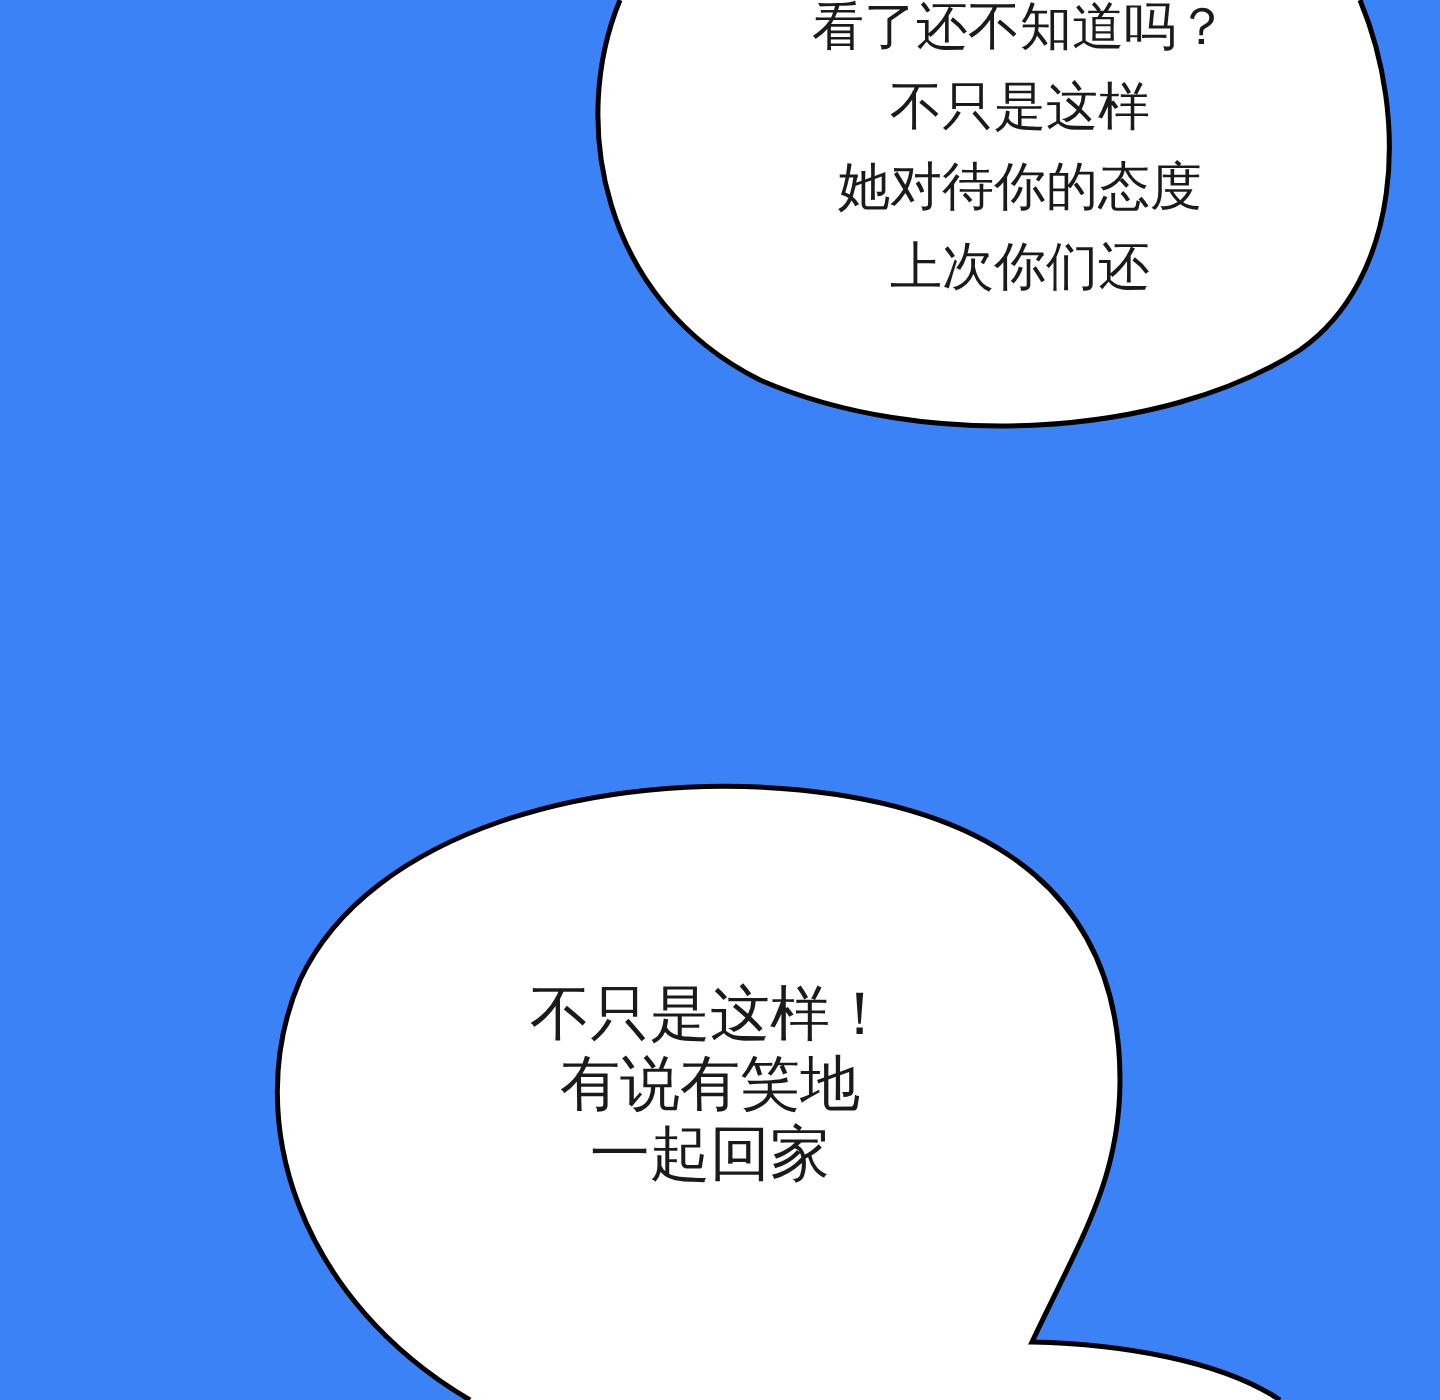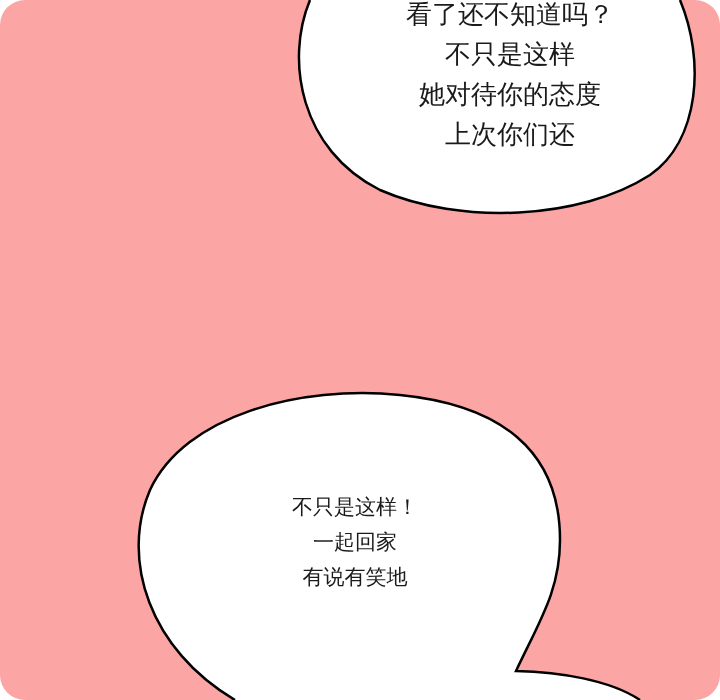--- a/index.html
+++ b/index.html
@@ -1,44 +1,44 @@
 <!DOCTYPE html>
 <html><head>
   <meta charset="utf-8">
   <style>
     html, body { margin:0; padding:0; background:#ffffff; }
-    #panel { position:relative; width:720px; height:700px; overflow:hidden; background:#fca5a5;border-radius:25px; }
+    #panel { position:relative; width:720px; height:700px; overflow:hidden; background:#3b82f6; }
     svg.bubbles { position:absolute; left:0; top:0; }
     .bubble-text {
       position:absolute;
       font-family: "DejaVu Sans", sans-serif;
       font-size:26px;
       line-height:40px;
       color:#1a1a1a;
       text-align:center;
       white-space:nowrap;
     }
     .bubble-text div { display:block; }
     #text1 { left:360px; top:-6px; width:300px; }
-    #text2 { left:230px; top:490px; width:250px; font-size:21px; line-height:35px; }
+    #text2 { left:230px; top:490px; width:250px; font-size:30px; line-height:35px; }
   </style>
 </head>
 <body>
 
 <div id="panel">
   <svg class="bubbles" width="720" height="700" viewBox="0 0 720 700">
     <path d="M 310 0 C 285 60, 300 150, 380 190 C 460 225, 580 220, 650 175 C 700 140, 705 60, 680 0" fill="#ffffff" stroke="#000000" stroke-width="2.5"></path>
     <path d="M 235 700 C 150 650, 120 560, 150 490 C 185 415, 300 385, 400 395 C 500 405, 560 450, 560 540 C 560 590, 540 620, 516 671 C 560 672, 610 680, 640 700" fill="#ffffff" stroke="#000000" stroke-width="2.5"></path>
   </svg>
 
   <div id="text1" class="bubble-text">
     <div>看了还不知道吗？</div>
     <div>不只是这样</div>
     <div>她对待你的态度</div>
     <div>上次你们还</div>
   </div>
 
   <div id="text2" class="bubble-text">
     <div>不只是这样！</div>
+    <div>有说有笑地</div>
     <div>一起回家</div>
-    <div>有说有笑地</div>
   </div>
 </div>
 
 </body></html>

